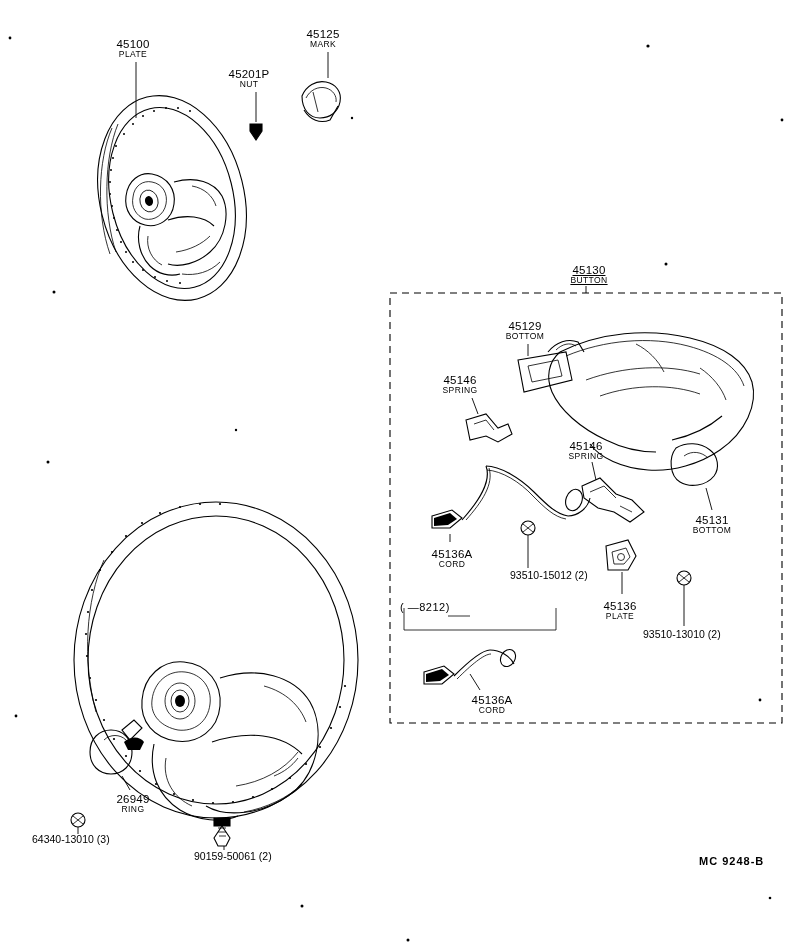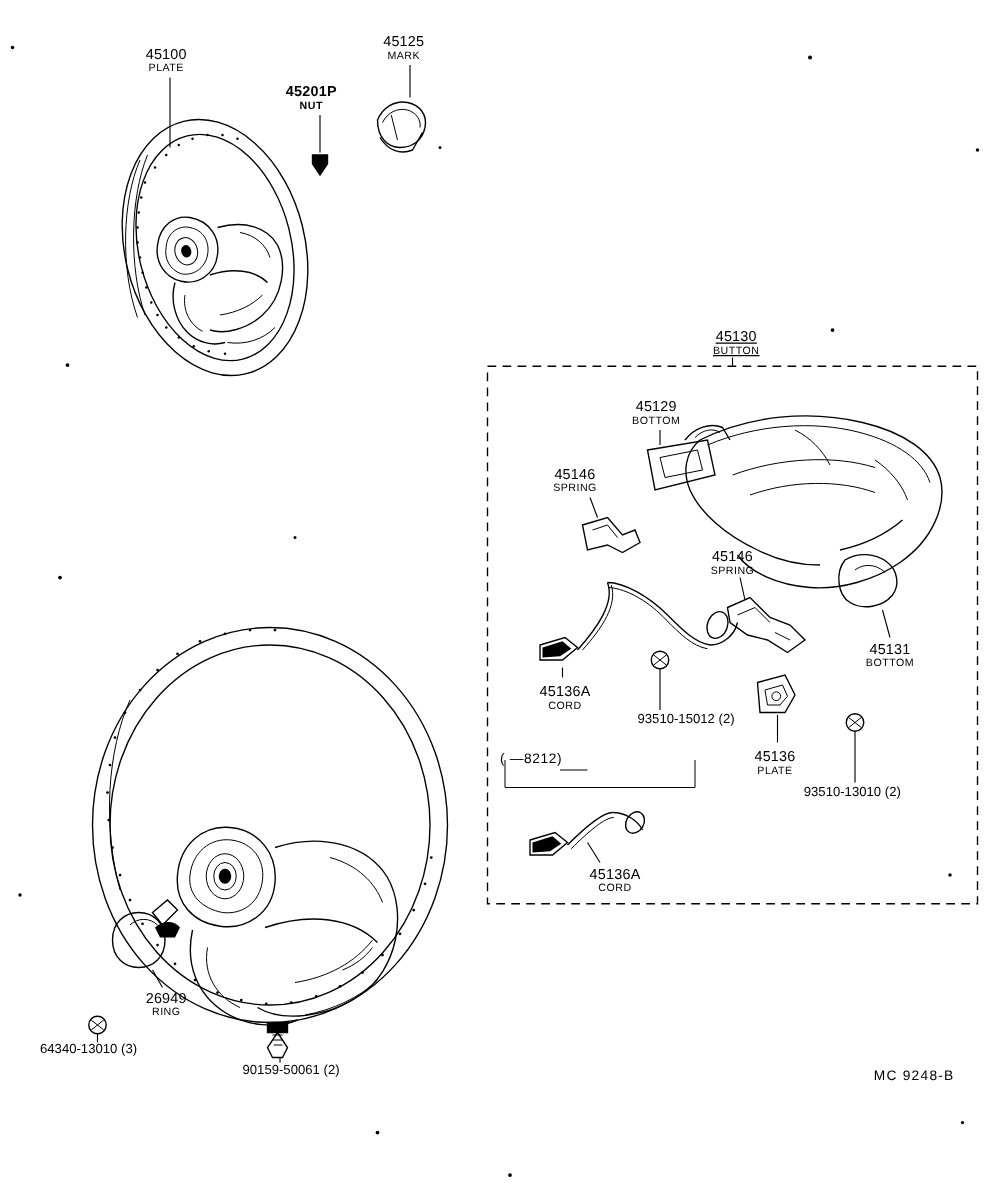--- a/index.html
+++ b/index.html
@@ -280,21 +280,21 @@
   <div class="lbl" style="left:133px;top:38px;transform:translateX(-50%);">
     <span class="num">45100</span>
     <span class="sub">PLATE</span>
   </div>
 
   <div class="lbl" style="left:323px;top:28px;transform:translateX(-50%);">
     <span class="num">45125</span>
     <span class="sub">MARK</span>
   </div>
 
-  <div class="lbl" style="left:249px;top:68px;transform:translateX(-50%);font-weight:bold;">
+  <div class="lbl" style="left:249px;top:68px;transform:translateX(-50%);">
     <span class="num">45201P</span>
     <span class="sub">NUT</span>
   </div>
 
   <div class="lbl" style="left:589px;top:264px;transform:translateX(-50%);text-decoration:underline;">
     <span class="num">45130</span>
     <span class="sub">BUTTON</span>
   </div>
 
   <div class="lbl" style="left:525px;top:320px;transform:translateX(-50%);">
@@ -337,15 +337,15 @@
     <span class="sub">RING</span>
   </div>
 
   <div class="code" style="left:510px;top:569px;">93510-15012 (2)</div>
   <div class="code" style="left:643px;top:628px;">93510-13010 (2)</div>
   <div class="code" style="left:32px;top:833px;">64340-13010 (3)</div>
   <div class="code" style="left:194px;top:850px;">90159-50061 (2)</div>
 
   <div class="code" style="left:400px;top:601px;font-size:11px;letter-spacing:0.5px;">( —8212)</div>
 
-  <div class="footer" style="left:699px;top:855px;">MC 9248-B</div>
+  <div class="footer" style="left:699px;top:855px;font-weight:bold;">MC 9248-B</div>
 
 </div>
 
 </body></html>

